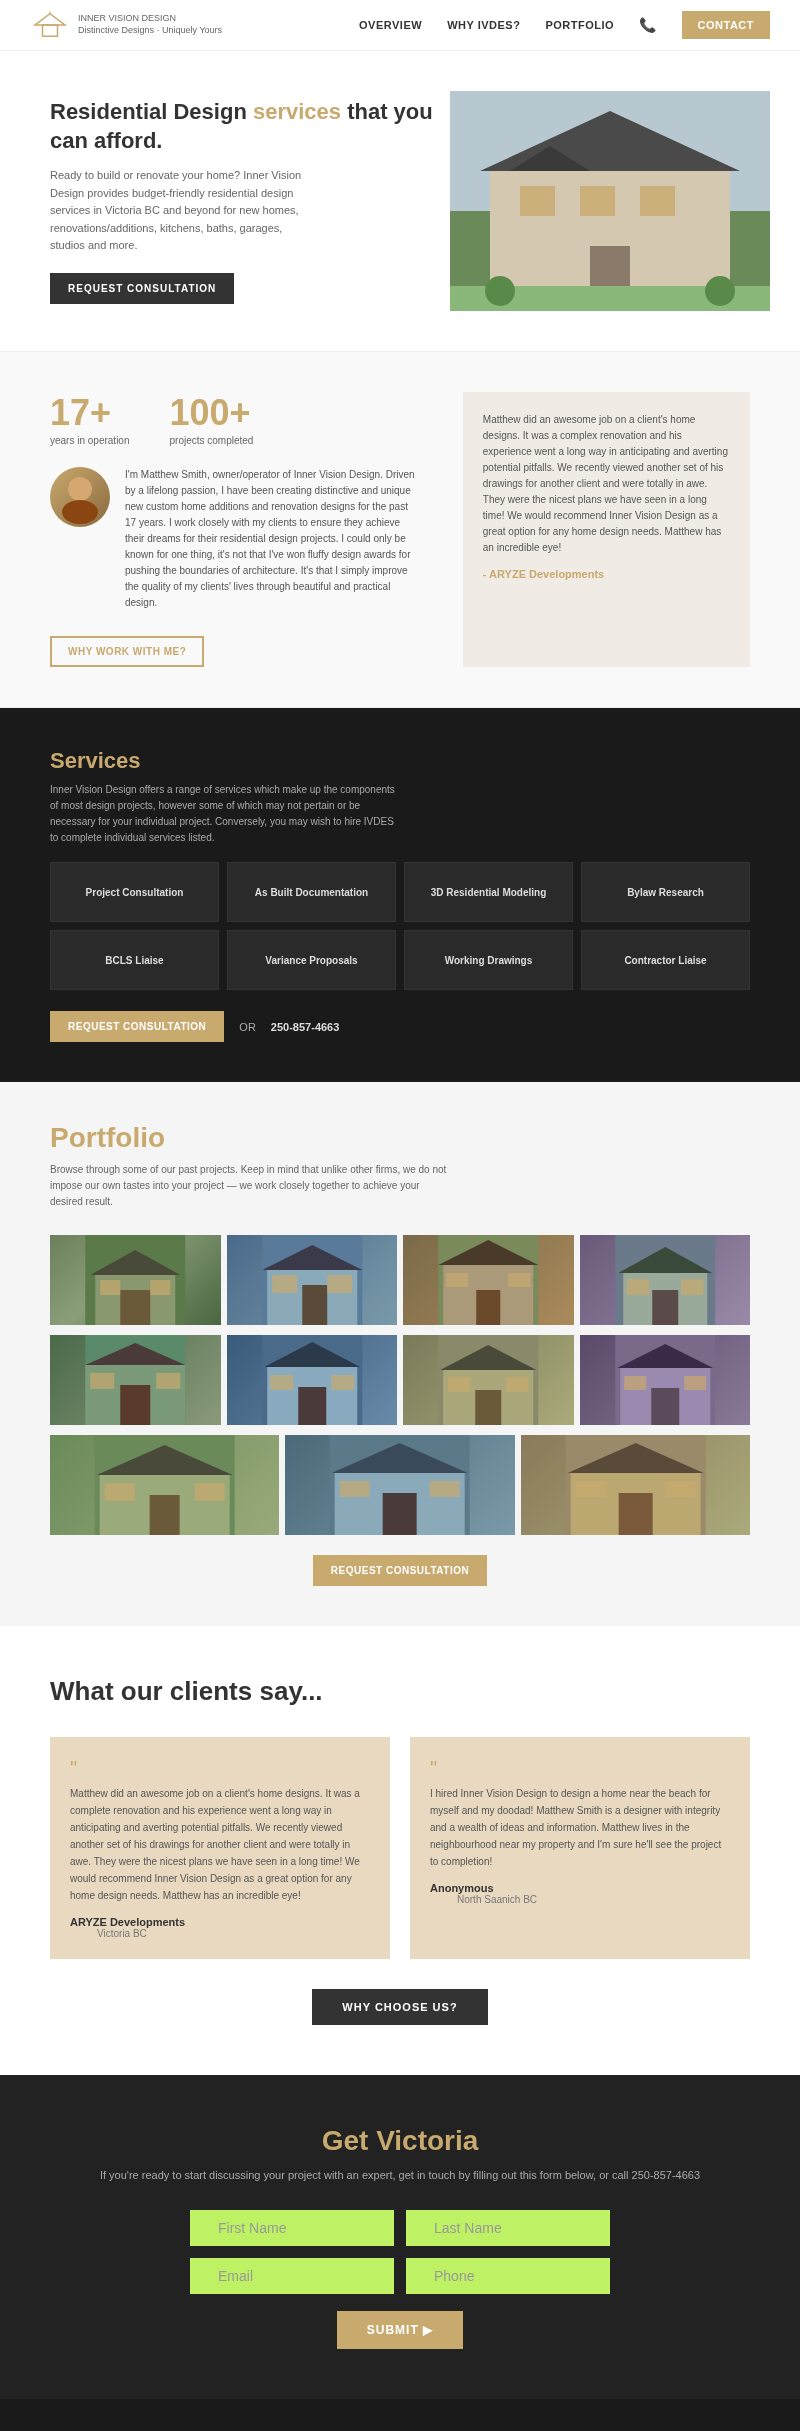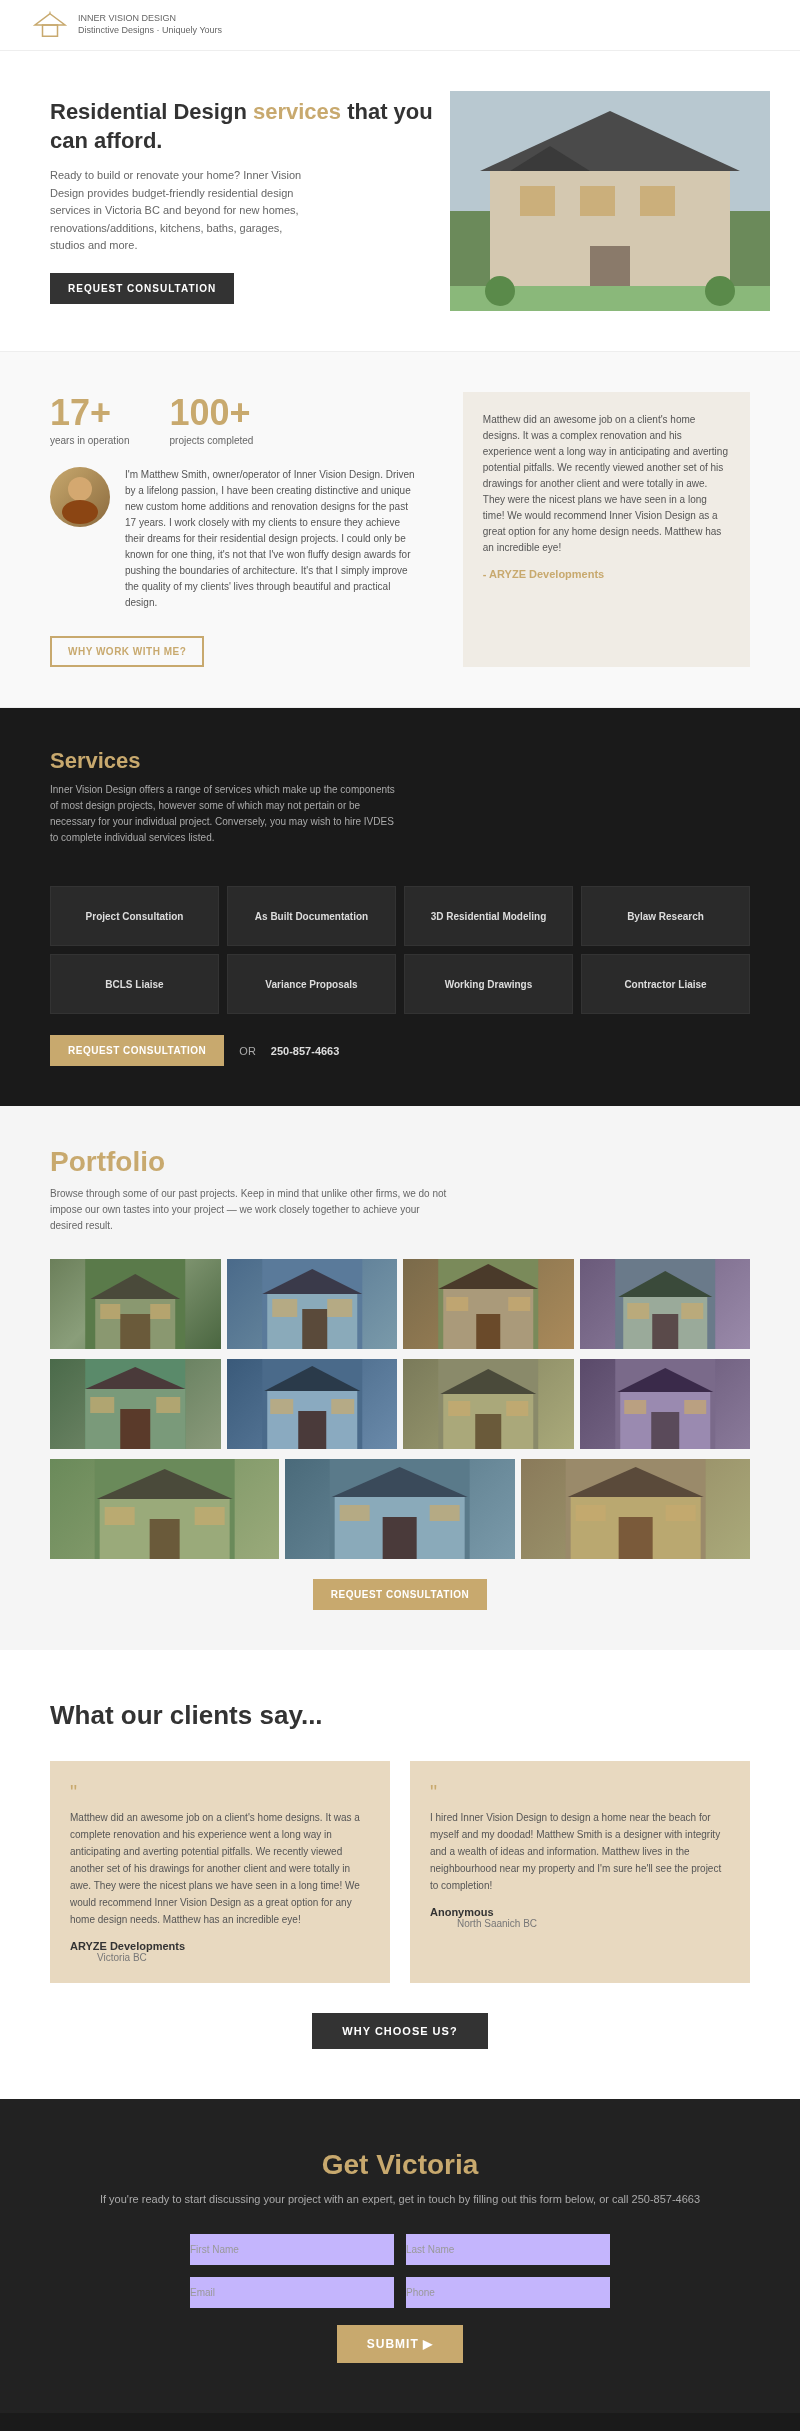--- a/index.html
+++ b/index.html
@@ -64,21 +64,21 @@
       background: transparent; color: #c8a96e; padding: 8px 16px;
       font-size: 10px; font-weight: bold; border: 2px solid #c8a96e;
       cursor: pointer; letter-spacing: 0.5px; margin-top: 10px;
     }
     .stats-right { flex: 1; background: #f0ece5; padding: 20px; font-size: 10px; color: #555; line-height: 1.6; }
     .testimonial-author { font-weight: bold; color: #c8a96e; margin-top: 10px; font-size: 11px; }
 
     
     .services-section { background: #1a1a1a; padding: 40px 50px; color: #fff; }
     .services-title { font-size: 22px; color: #c8a96e; font-weight: bold; margin-bottom: 8px; }
-    .services-desc { font-size: 10px; color: #aaa; line-height: 1.6; margin-bottom: 40px; max-width: 350px; }
+    .services-desc { font-size: 10px; color: #aaa; line-height: 1.6; margin-bottom: 16px; max-width: 350px; }
     .services-grid { display: grid; grid-template-columns: repeat(4, 1fr); gap: 8px; margin-bottom: 21px; }
     .service-card {
       background: #2a2a2a; padding: 18px 12px; text-align: center;
       font-size: 10px; color: #ddd; font-weight: 600; border: 1px solid #333;
       min-height: 60px; display: flex; align-items: center; justify-content: center;
     }
     .services-cta { display: flex; align-items: center; gap: 15px; margin-top: 15px; }
     .btn-gold-solid {
       background: #c8a96e; color: #fff; padding: 10px 18px;
       font-size: 10px; font-weight: bold; border: none; cursor: pointer;
@@ -117,22 +117,22 @@
       font-size: 11px; font-weight: bold; border: none; cursor: pointer;
       letter-spacing: 1px;
     }
 
     
     .get-started-section { background: #222; padding: 50px; text-align: center; }
     .get-started-title { font-size: 28px; color: #c8a96e; font-weight: bold; margin-bottom: 10px; }
     .get-started-desc { font-size: 11px; color: #aaa; line-height: 1.6; margin-bottom: 25px; }
     .form-row { display: grid; grid-template-columns: 1fr 1fr; gap: 12px; margin-bottom: 12px; max-width: 420px; margin-left: auto; margin-right: auto; }
     .form-input {
-      padding: 10px 0; background: #c4b5fd; border: none;
-      font-size: 10px; color: #333; width: 100%;
+      padding: 10px 28px; background: #bef264; border: none;
+      font-size: 14px; color: #333; width: 100%;
     }
     .form-input::placeholder { color: #999; }
     .submit-btn {
       background: #c8a96e; color: #fff; padding: 12px 30px;
       font-size: 12px; font-weight: bold; border: none; cursor: pointer;
       letter-spacing: 1px; margin-top: 5px; text-align: right;
     }
 
     
     footer { background: #1a1a1a; padding: 30px 50px; text-align: center; }
@@ -155,20 +155,27 @@
   <div class="nav-logo">
     <svg class="nav-logo-icon" viewBox="0 0 50 40" xmlns="http://www.w3.org/2000/svg">
       <polygon points="25,5 45,20 5,20" fill="none" stroke="#c8a96e" stroke-width="2"></polygon>
       <rect x="15" y="20" width="20" height="15" fill="none" stroke="#c8a96e" stroke-width="2"></rect>
       <line x1="25" y1="5" x2="25" y2="2" stroke="#c8a96e" stroke-width="1.5"></line>
     </svg>
     <div class="nav-logo-text">
       <span>INNER VISION DESIGN</span>
       <span>Distinctive Designs · Uniquely Yours</span>
     </div>
+  </div>
+  <div class="nav-links">
+    <a class="nav-link">OVERVIEW</a>
+    <a class="nav-link">WHY IVDES?</a>
+    <a class="nav-link">PORTFOLIO</a>
+    <span class="nav-phone">📞</span>
+    <button class="nav-contact-btn">CONTACT</button>
   </div>
 </nav>
 
 <section class="hero">
   <div class="hero-text">
     <h1 class="hero-title">
       <span>Residential Design </span><span class="accent">services</span><span> that you can afford.</span>
     </h1>
     <p class="hero-desc">Ready to build or renovate your home? Inner Vision Design provides budget-friendly residential design services in Victoria BC and beyond for new homes, renovations/additions, kitchens, baths, garages, studios and more.</p>
     <button class="btn-primary">REQUEST CONSULTATION</button>

